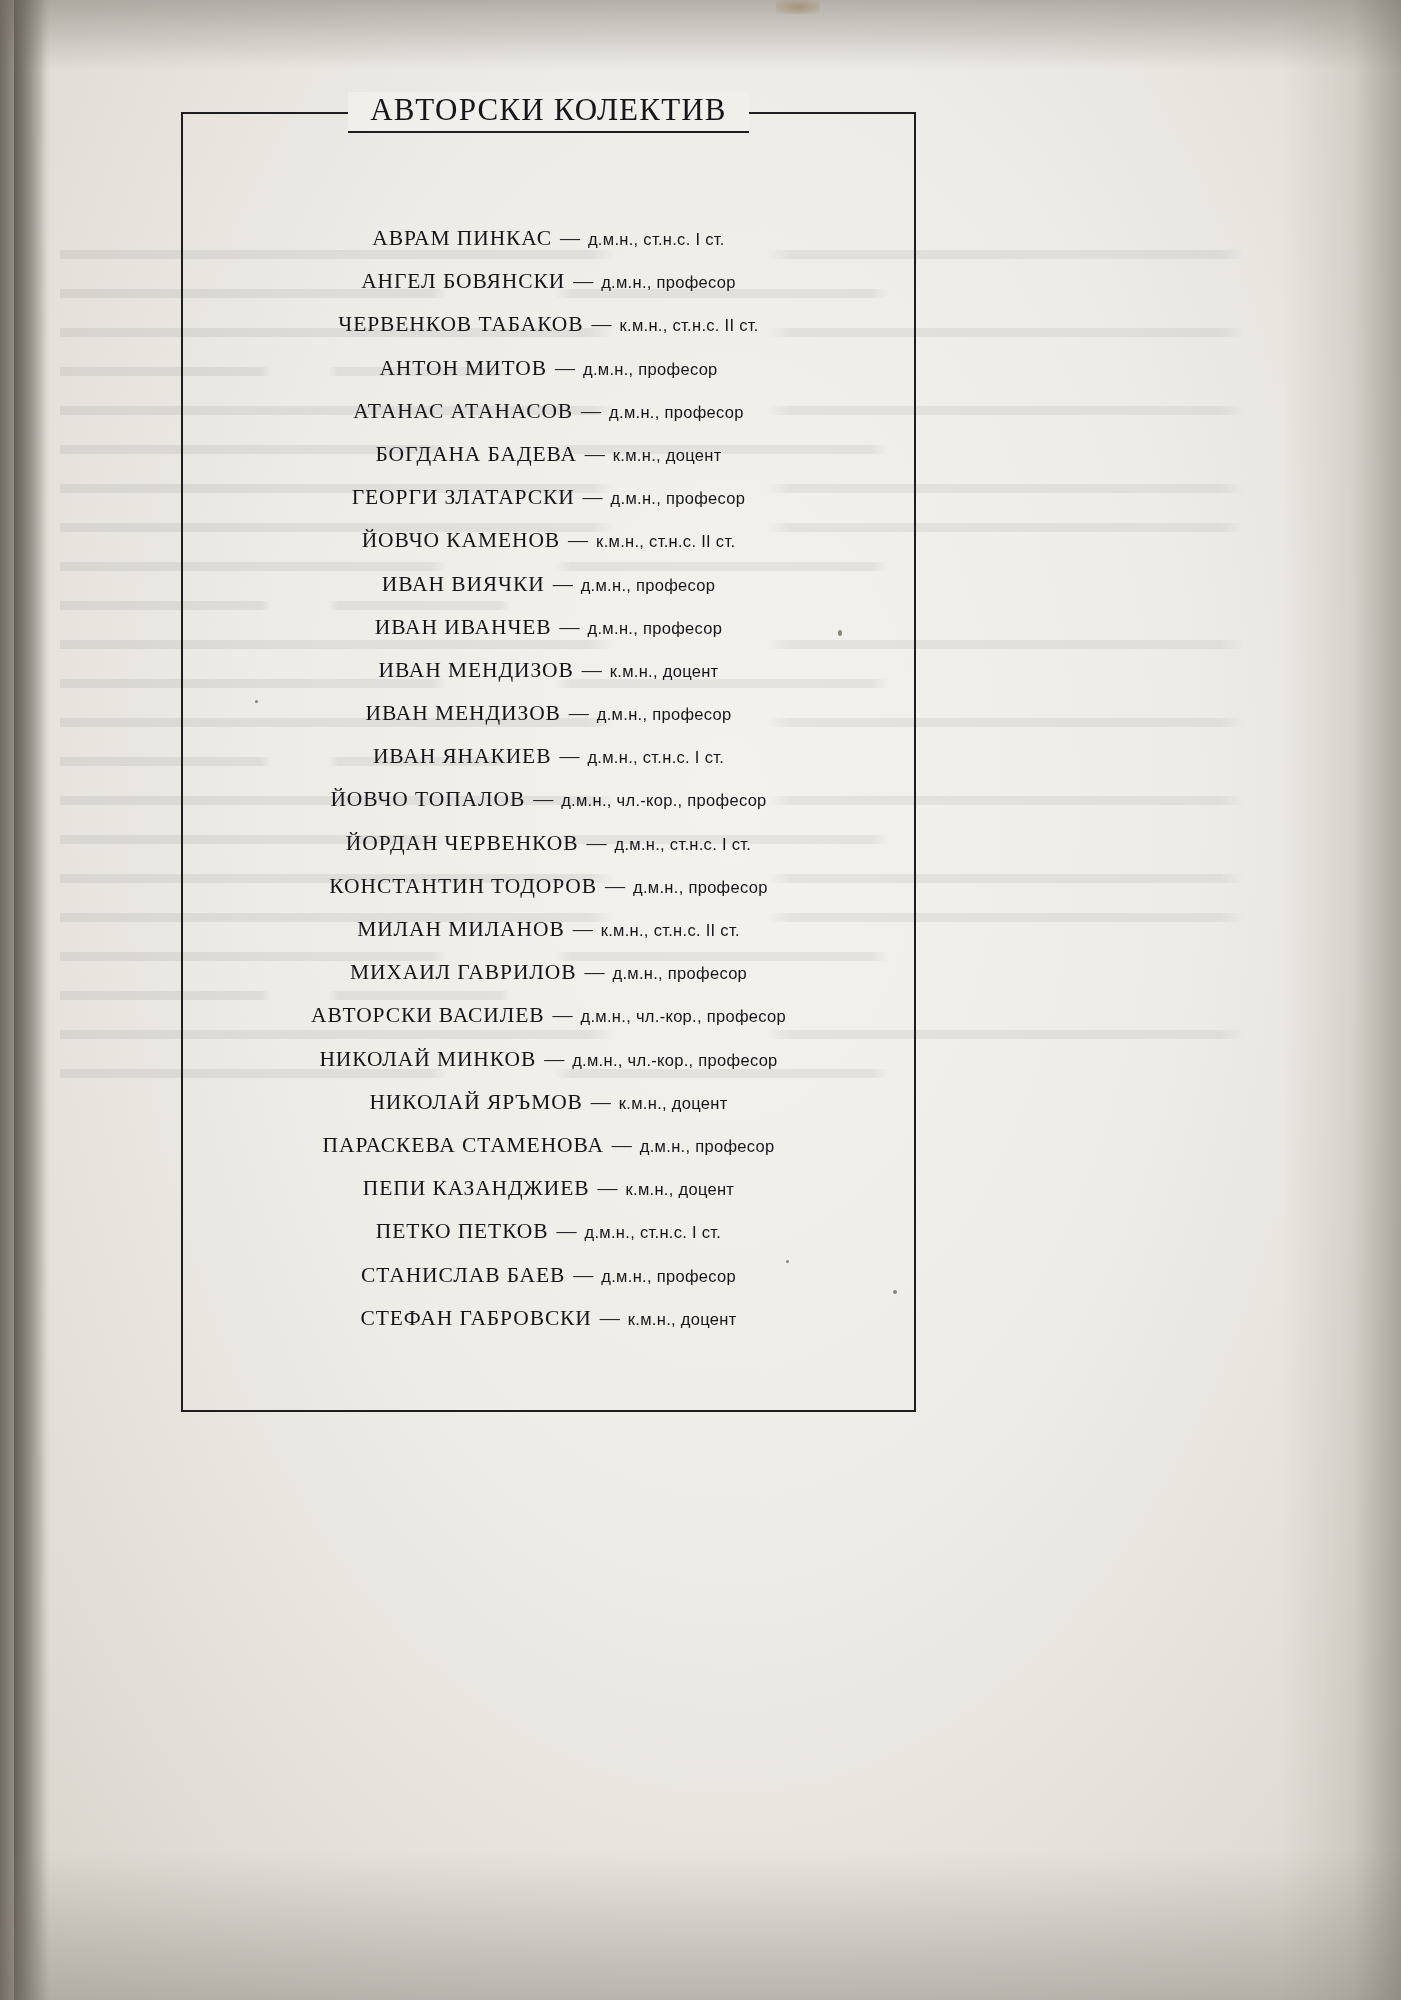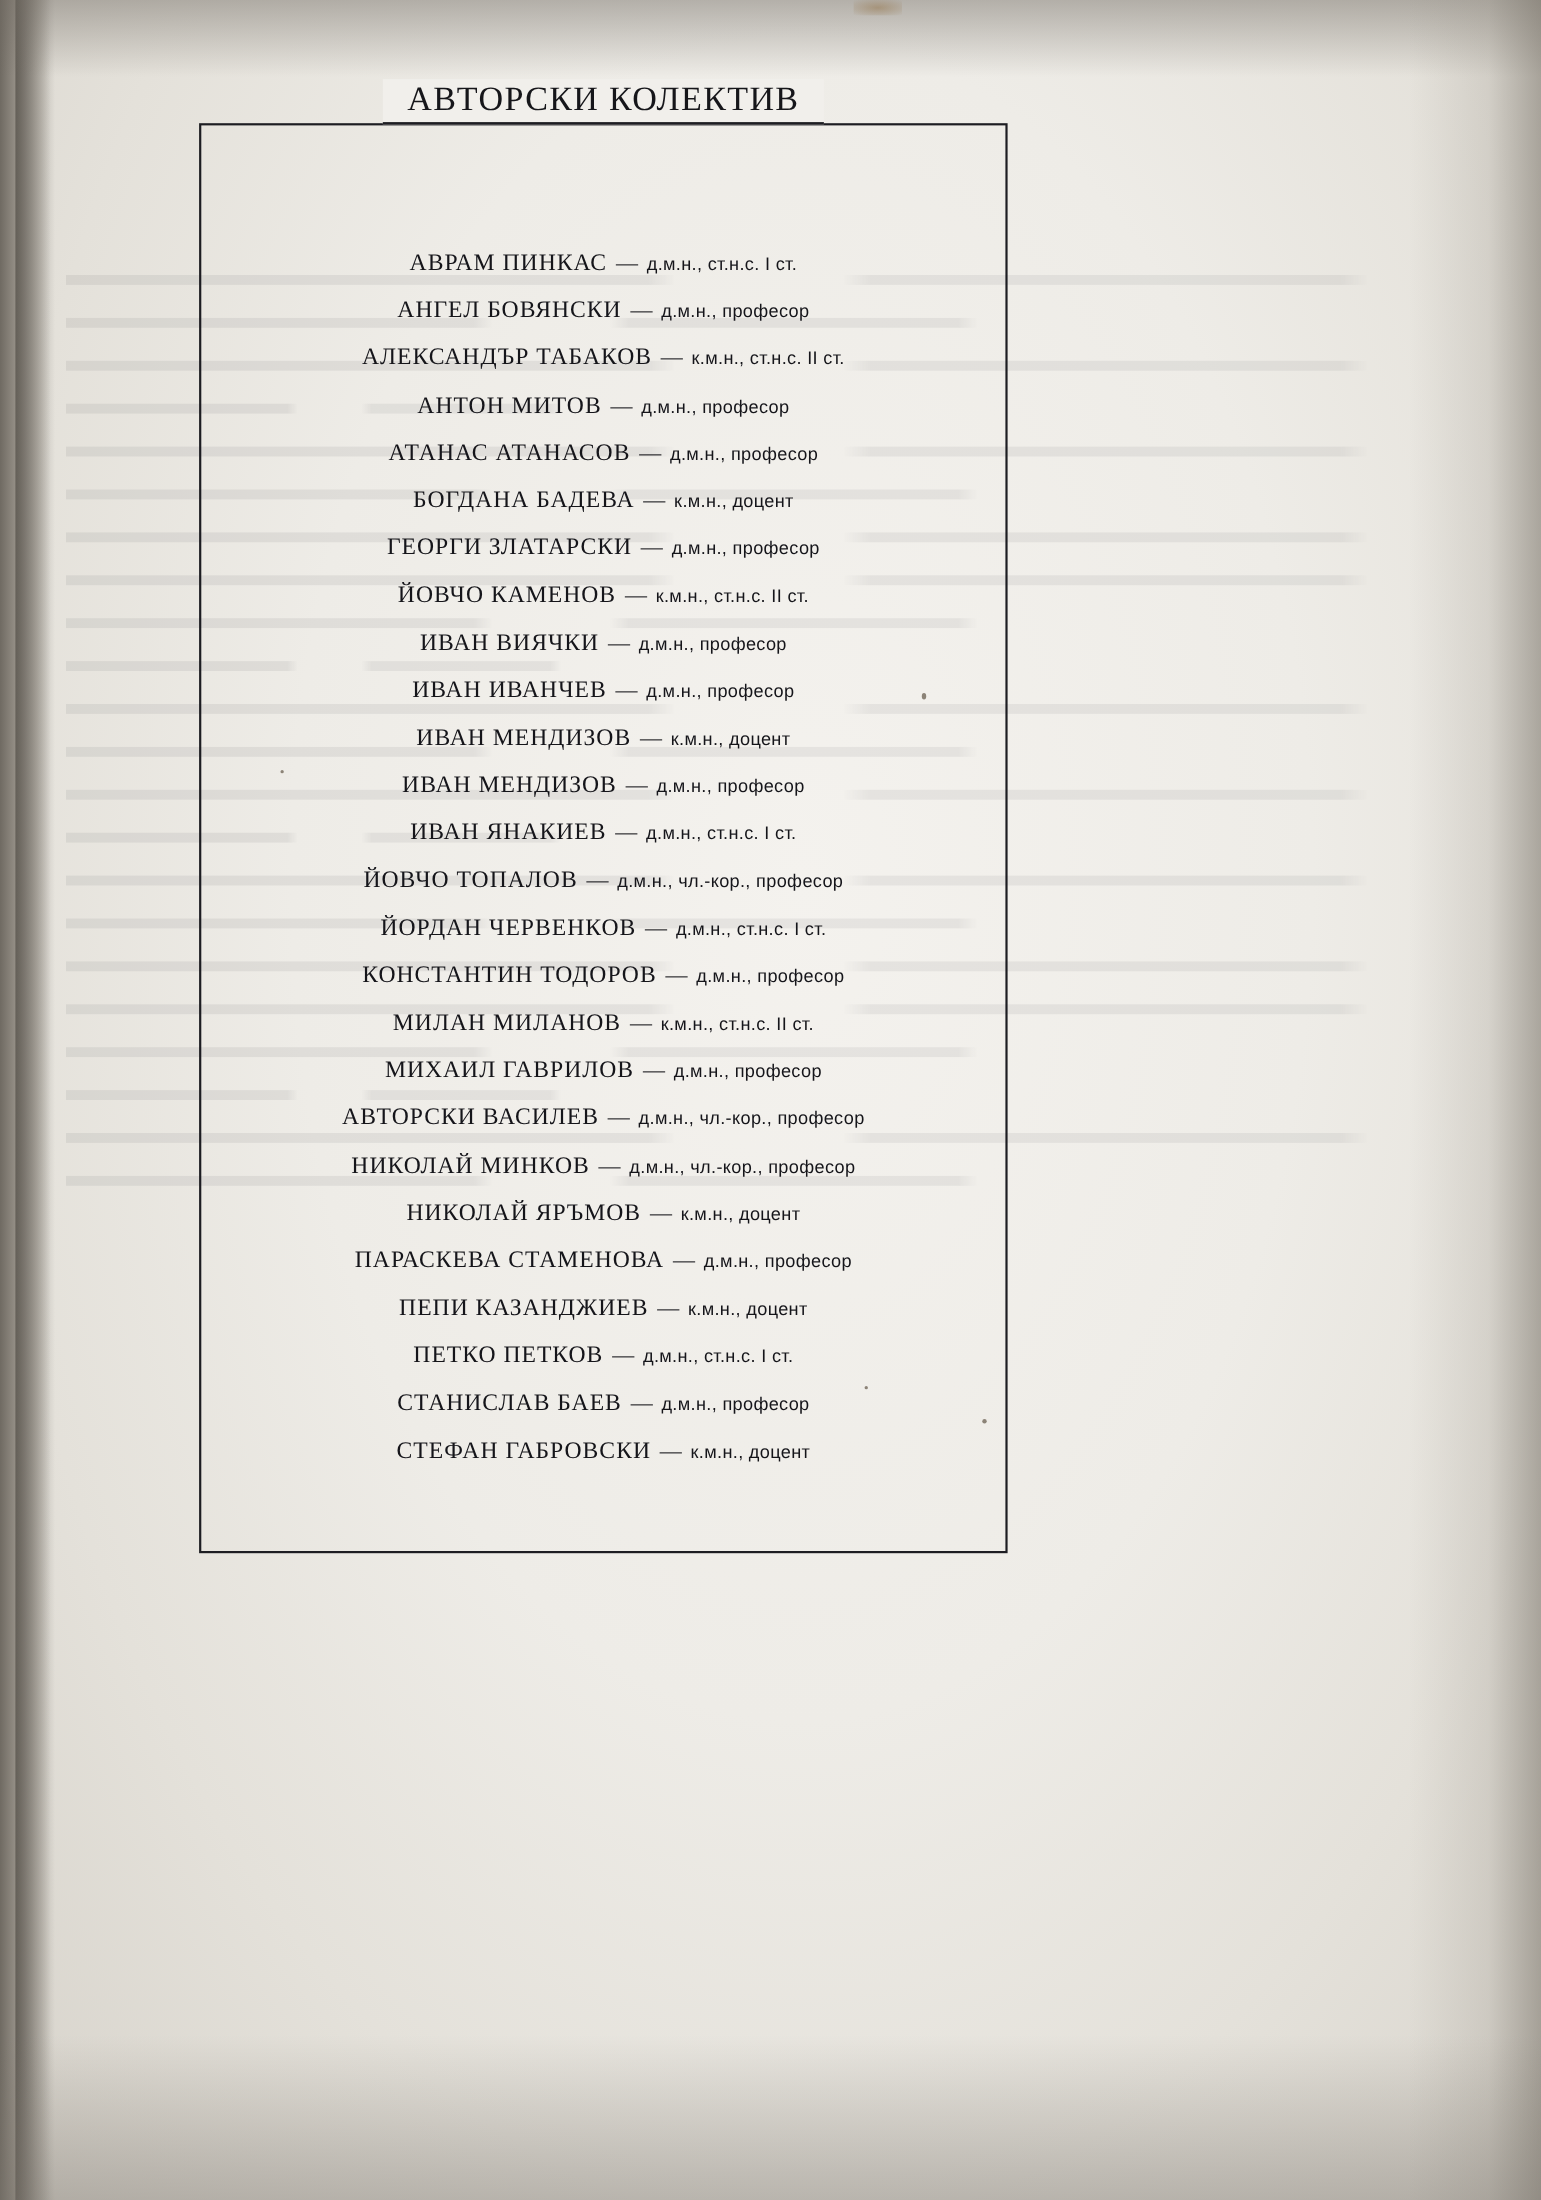--- a/index.html
+++ b/index.html
@@ -102,21 +102,21 @@
     width: 735px;
     height: 1300px;
     border: 2px solid #1d1d22;
     box-sizing: border-box;
   }
 
   
   #title-wrap {
     position: absolute;
     left: 181px;
-    top: 72px;
+    top: 92px;
     width: 735px;
     text-align: center;
     pointer-events: none;
   }
   #doc-title {
     display: inline-block;
     position: relative;
     background: #f1efeb;
     padding: 0 22px 3px 22px;
     font-family: "Liberation Serif", serif;
@@ -220,21 +220,21 @@
       <span class="author-degree">д.м.н., ст.н.с. I ст.</span>
     </div>
 
     <div class="author-row">
       <span class="author-name">АНГЕЛ БОВЯНСКИ</span>
       <span class="author-dash">—</span>
       <span class="author-degree">д.м.н., професор</span>
     </div>
 
     <div class="author-row">
-      <span class="author-name">АЛЕКСАНДЪР ТАБАКОВ</span>
+      <span class="author-name">ЧЕРВЕНКОВ ТАБАКОВ</span>
       <span class="author-dash">—</span>
       <span class="author-degree">к.м.н., ст.н.с. II ст.</span>
     </div>
 
     <div class="author-row">
       <span class="author-name">АНТОН МИТОВ</span>
       <span class="author-dash">—</span>
       <span class="author-degree">д.м.н., професор</span>
     </div>
 

